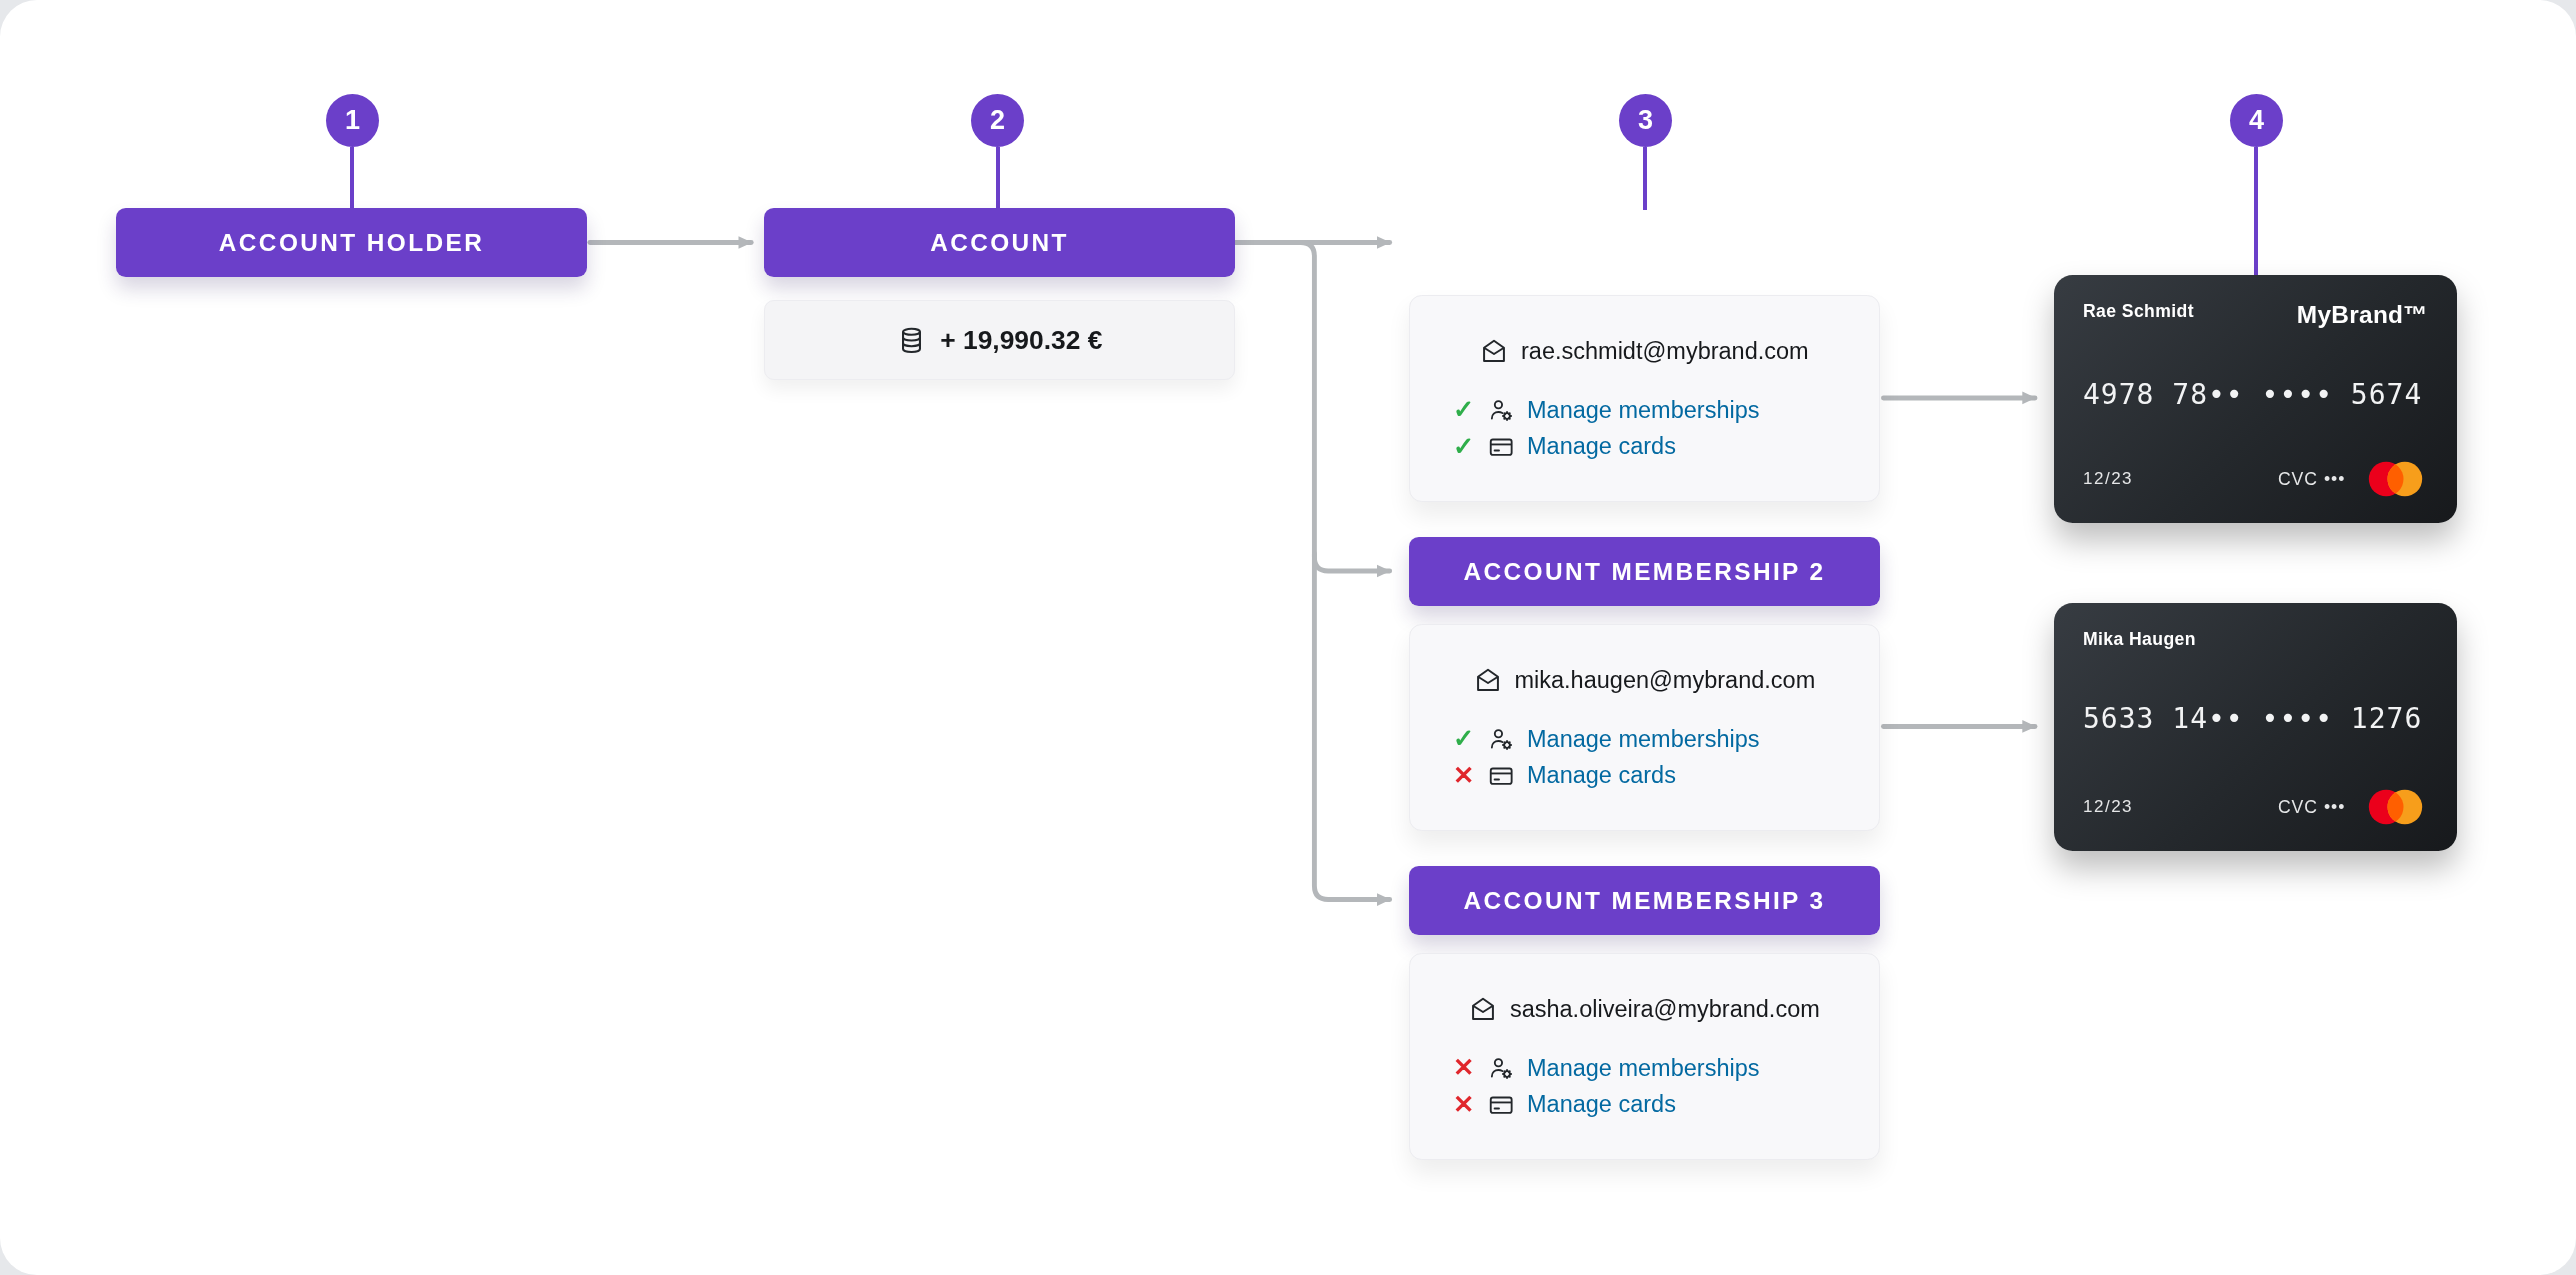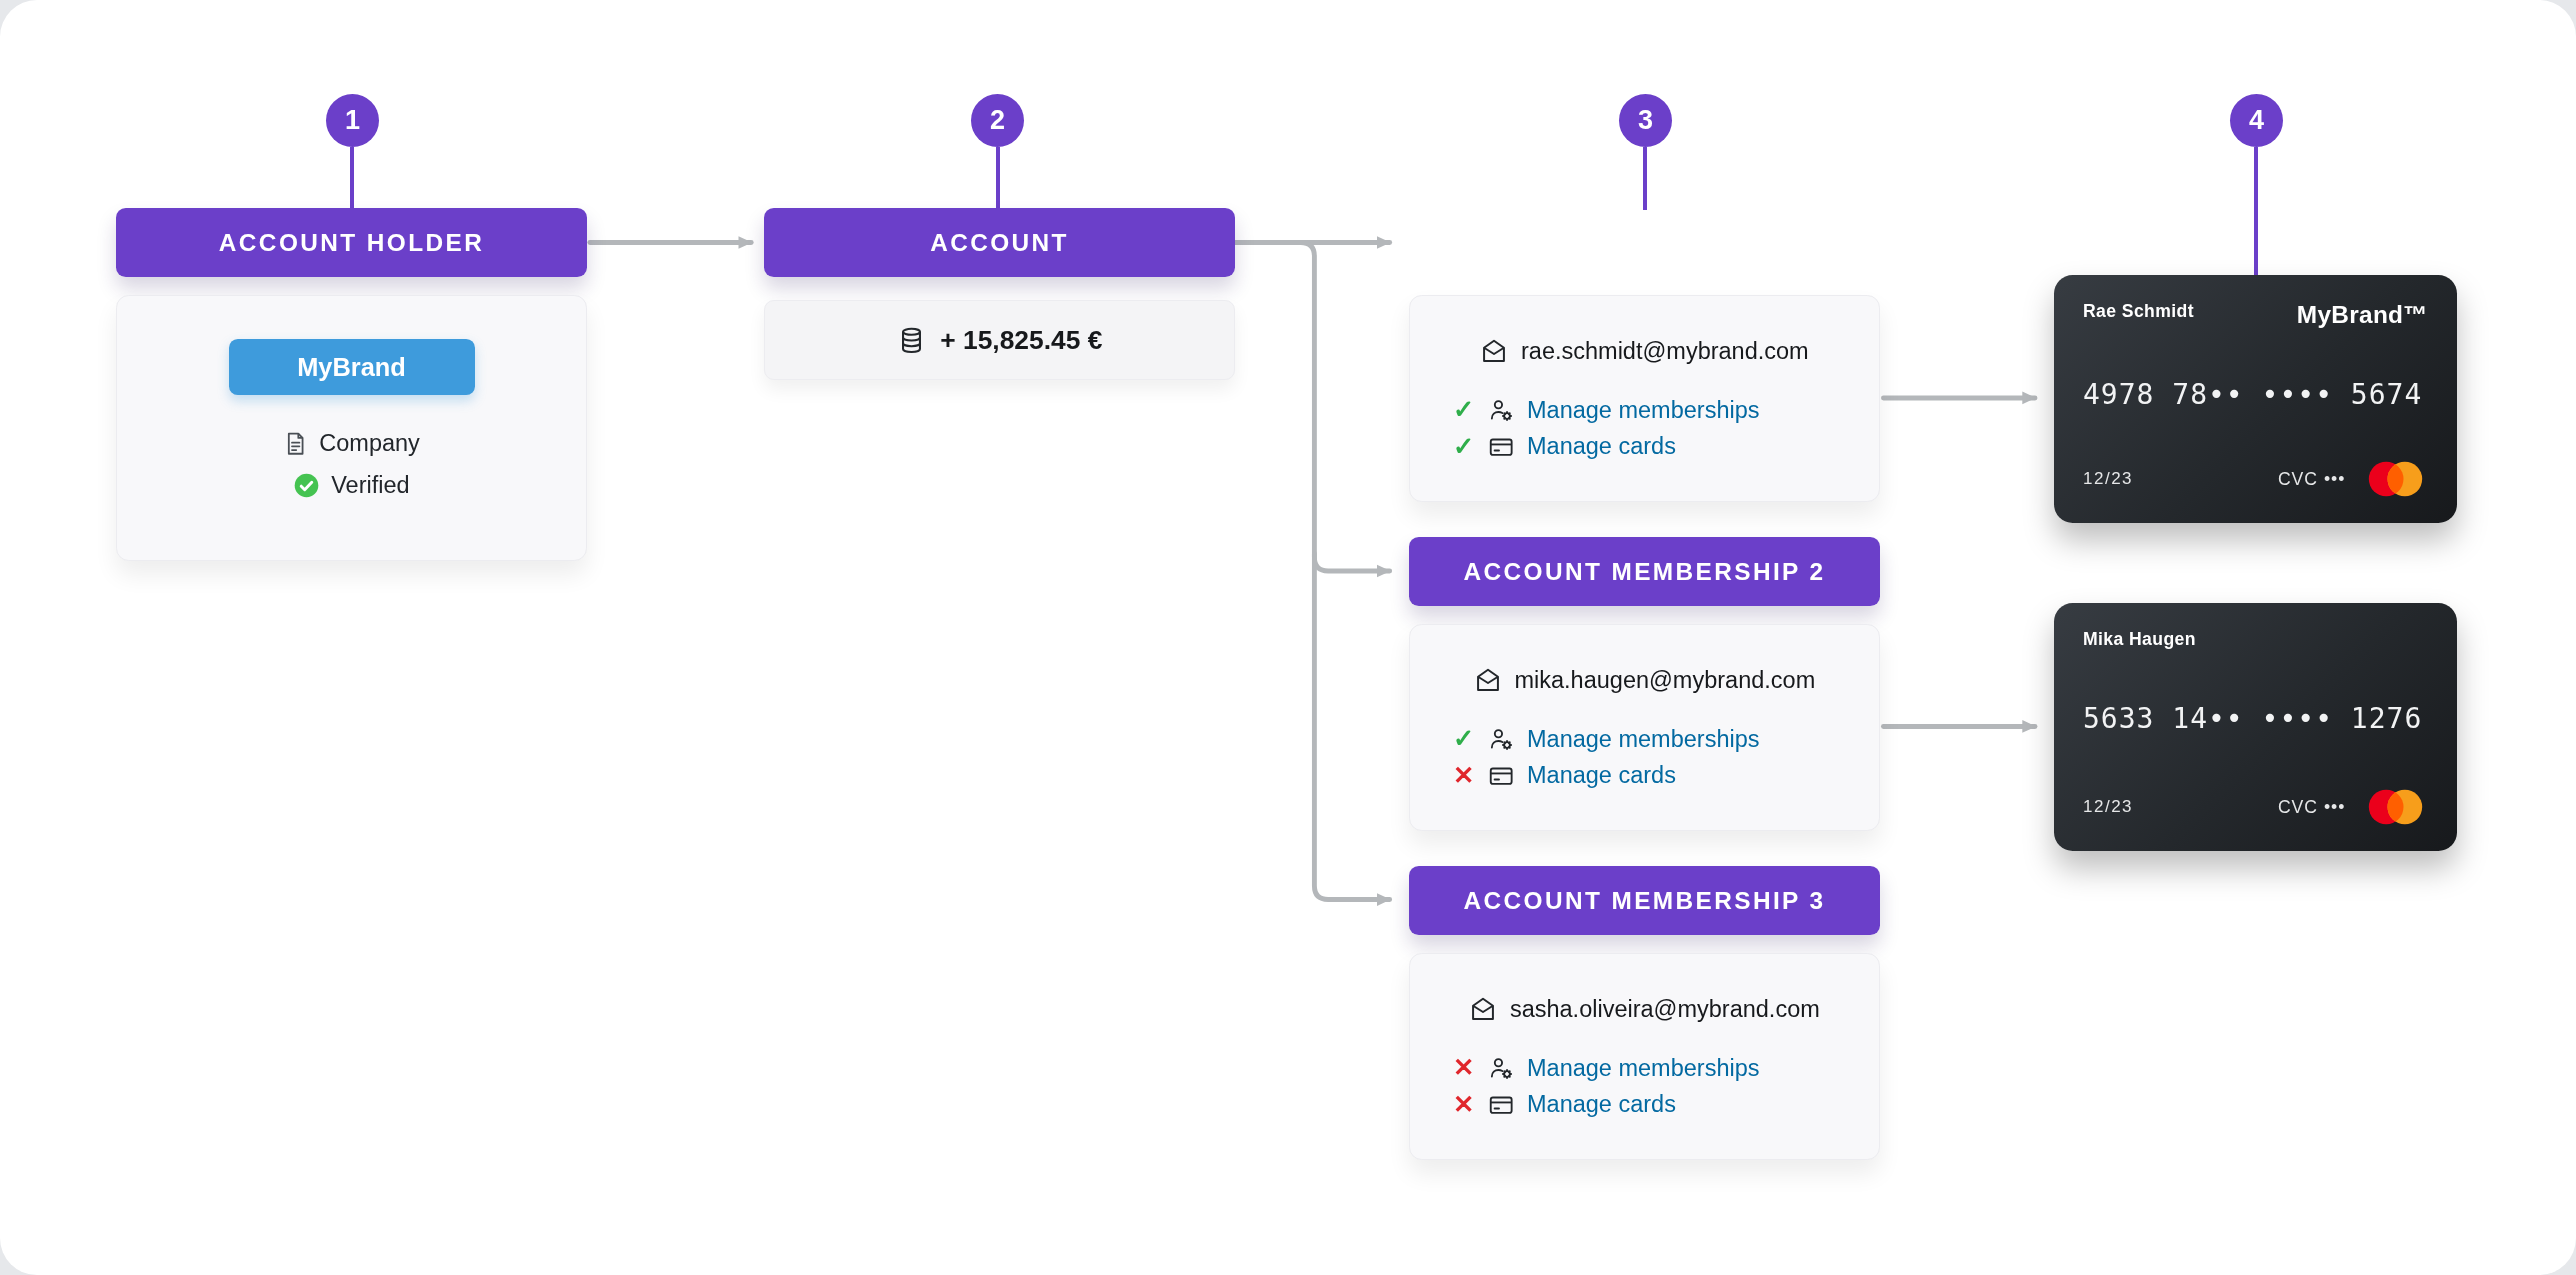--- a/index.html
+++ b/index.html
@@ -133,59 +133,35 @@
     <span>3</span>
   </div>
   <div class="abs step" style="left:2230px;top:94px">
     <span>4</span>
   </div>
 
   <div class="abs hdr" style="left:116px;top:208px">
     <span>ACCOUNT HOLDER</span>
   </div>
 
-  <div class="abs card holder" style="left:116px;top:295px;width:471px;height:266px">
-    <div class="brand-btn">
-      <span>MyBrand</span>
-    </div>
-    <div class="hrow" style="margin-top:35px">
-      <span class="icn">
-        <svg viewBox="0 0 24 24" width="25.4" height="25.4" fill="none" stroke="#4a4f55" stroke-width="1.7" stroke-linejoin="round">
-          <path d="M5.5 2.5 H14.5 L18.5 6.5 V21.5 H5.5 Z"></path>
-          <path d="M14.5 2.5 V6.5 H18.5"></path>
-          <path d="M8.5 11 H15.5 M8.5 14.5 H15.5 M8.5 18 H12.5" stroke-linecap="round"></path>
-        </svg>
-      </span>
-      <span>Company</span>
-    </div>
-    <div class="hrow" style="margin-top:14.7px">
-      <span class="icn">
-        <svg viewBox="0 0 24 24" width="27" height="27">
-          <circle cx="12" cy="12" r="10.5" style="fill:var(--verified-green)"></circle>
-          <path d="M7.3 12.6 L10.4 15.7 L16.7 9.1" stroke="#fff" stroke-width="2.6" fill="none" stroke-linecap="round" stroke-linejoin="round"></path>
-        </svg>
-      </span>
-      <span>Verified</span>
-    </div>
-  </div>
 
   <div class="abs hdr" style="left:764px;top:208px">
     <span>ACCOUNT</span>
   </div>
 
   <div class="abs balance" style="left:764px;top:300px;width:471px;height:80px">
     <span class="icn">
       <svg viewBox="0 0 24 24" width="29" height="29" fill="none" stroke="#23272b" stroke-width="1.7">
         <ellipse cx="12" cy="4.8" rx="7" ry="2.5"></ellipse>
         <path d="M5 4.8 V19 C5 20.4 8.1 21.5 12 21.5 C15.9 21.5 19 20.4 19 19 V4.8"></path>
         <path d="M5 9.5 C5 10.9 8.1 12 12 12 C15.9 12 19 10.9 19 9.5"></path>
         <path d="M5 14.2 C5 15.6 8.1 16.7 12 16.7 C15.9 16.7 19 15.6 19 14.2"></path>
       </svg>
     </span>
-    <span>+ 15,825.45 €</span>
+    <span>+ 19,990.32 €</span>
   </div>
 
 
   <div class="abs card mcard" style="left:1409px;top:295px;width:471px;height:207px">
     <div class="email-row">
       <span class="icn">
         <svg viewBox="0 0 24 24" width="28" height="28" fill="none" stroke="#23272b" stroke-width="1.7" stroke-linejoin="round">
           <path d="M3.5 9.2 L12 3.2 L20.5 9.2 V20.5 H3.5 Z"></path>
           <path d="M3.5 9.2 L12 14.6 L20.5 9.2"></path>
         </svg>

